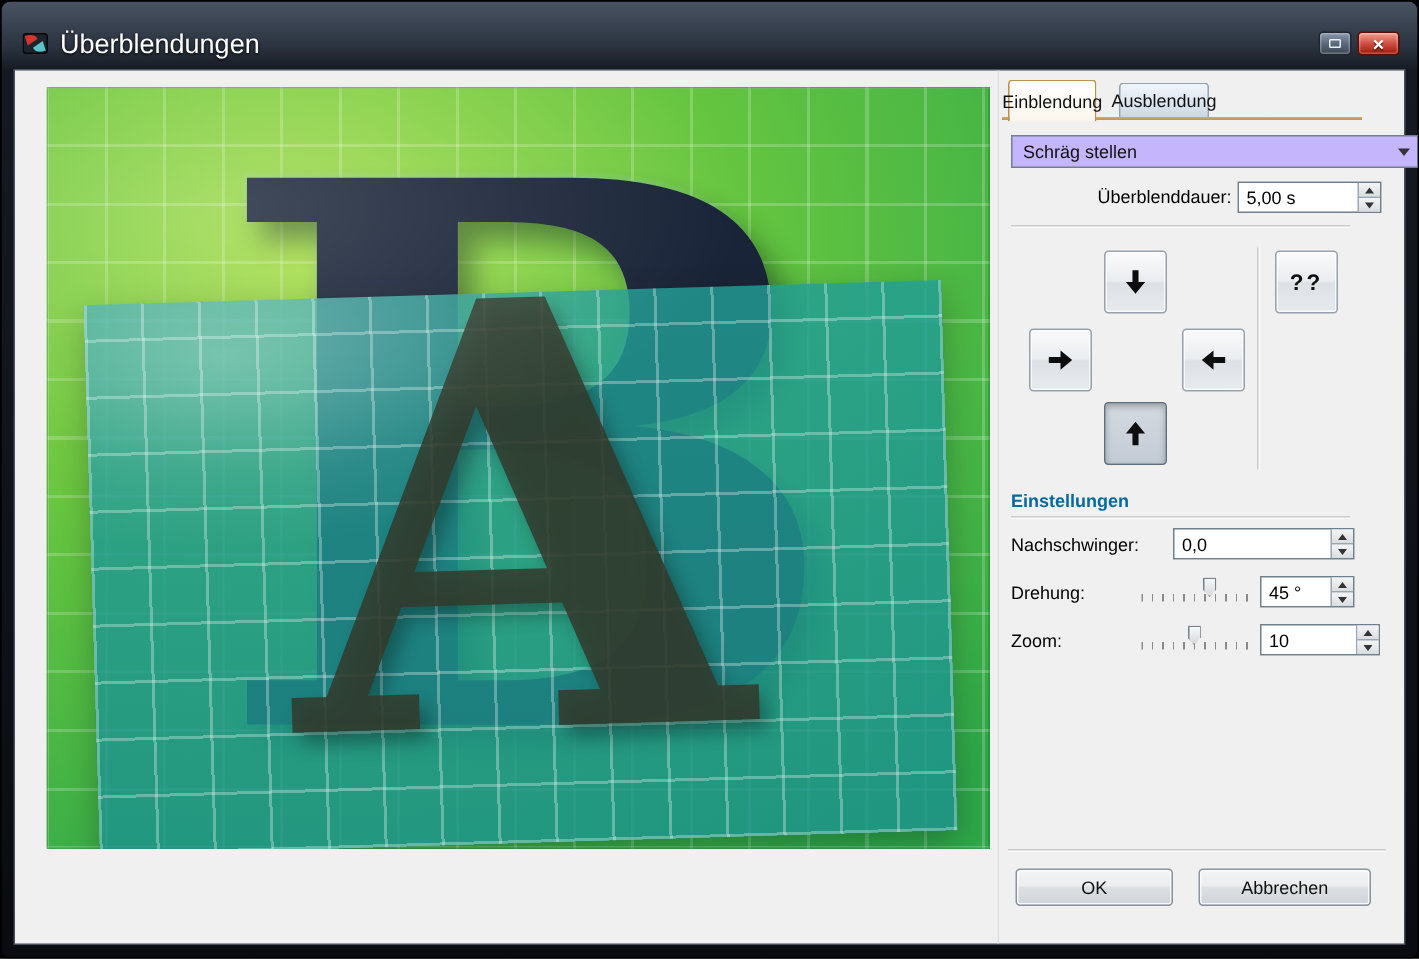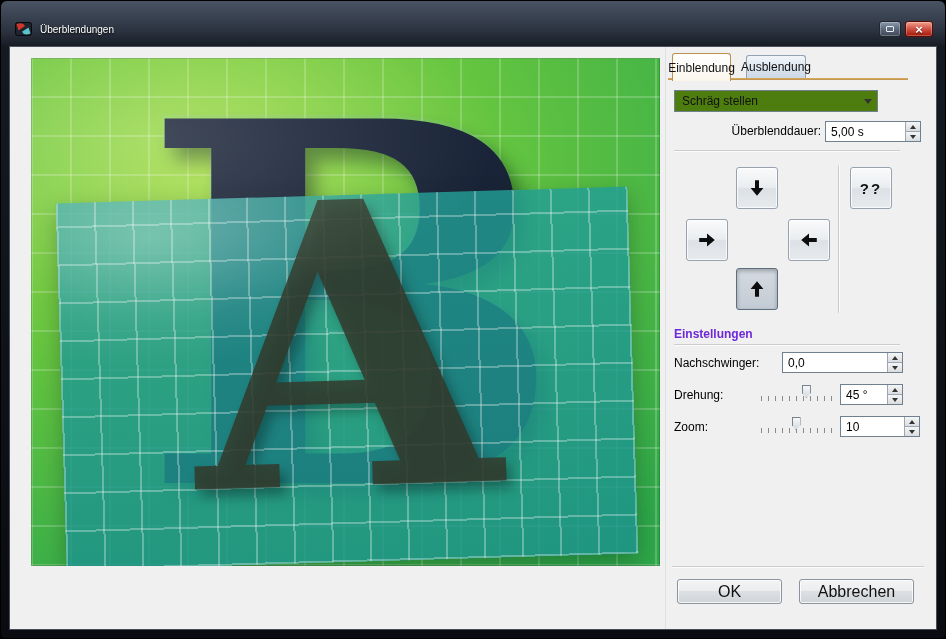--- a/index.html
+++ b/index.html
@@ -5,21 +5,21 @@
   * { margin:0; padding:0; box-sizing:border-box; }
   html,body { width:946px; height:639px; background:#000; }
   body { font-family:"Liberation Sans","DejaVu Sans",sans-serif; font-size:12px; color:#111; }
 
   
   .window { position:relative; width:946px; height:639px; border:1px solid #000;
     border-radius:7px 7px 5px 5px; overflow:hidden;
     background:linear-gradient(180deg,#495363 0%,#2b3340 30px,#151a22 46px,#0d1016 70%,#090b10 100%); }
   .titlebar { position:absolute; left:0; top:0; right:0; height:46px; display:flex;
     align-items:center; gap:8px; padding:10px 12px 0 14px; color:#fff; }
-  .title { font-size:10px; text-shadow:0 1px 2px #000; }
+  .title { font-size:18px; text-shadow:0 1px 2px #000; }
   .win-buttons { margin-left:auto; display:flex; gap:4px; }
   .cap-btn { height:16px; border-radius:3px; display:flex; align-items:center; justify-content:center;
     border:1px solid #20262e; box-shadow:inset 0 0 0 1px rgba(255,255,255,0.25); cursor:default; }
   .btn-restore { width:22px; background:linear-gradient(180deg,#8b99ac 0%,#5d6a7c 50%,#3c4553 100%); }
   .btn-restore .sq { width:8px; height:6px; border:1px solid #e8eef6; border-radius:1px; display:block; }
   .btn-close { width:28px; background:linear-gradient(180deg,#f0a191 0%,#d4574a 45%,#a01708 100%); border-color:#5d0c04; }
   .btn-close span { color:#fff; font-weight:bold; font-size:13px; line-height:1; text-shadow:0 1px 1px rgba(0,0,0,0.6); }
   .app-icon { width:17px; height:16px; flex:0 0 auto; }
 
   
@@ -57,21 +57,21 @@
 
   .tab { position:absolute; display:flex; align-items:center; justify-content:center;
     border:1px solid #93a2b3; border-bottom:none; border-radius:3px 3px 0 0; font-size:12px; }
   .tab-inactive { left:80px; top:8px; width:60px; height:23px;
     background:linear-gradient(180deg,#f1f5fa 0%,#dde6ef 55%,#ccd8e3 100%); }
   .tab-active { left:6px; top:6px; width:59px; height:28px; z-index:2;
     border-color:#bb9150; background:linear-gradient(180deg,#ffffff 0%,#faf6ec 100%); }
   .tabline { position:absolute; left:2px; right:28px; top:31px; height:2px; z-index:1;
     background:linear-gradient(180deg,#d8ac64,#c2924a); }
 
-  .combo { position:absolute; left:8px; top:43px; width:204px; height:22px; background:#4d7c0f;
+  .combo { position:absolute; left:8px; top:43px; width:272px; height:22px; background:#c4b5fd;
     border:1px solid #70808f; display:flex; align-items:center; padding-left:7px; }
   .combo-arrow { margin-left:auto; width:18px; align-self:stretch; display:flex; align-items:center; justify-content:center; }
   .tri-down { width:0; height:0; border-left:4px solid transparent; border-right:4px solid transparent; border-top:5px solid #333; }
 
   .lbl { position:absolute; line-height:16px; color:#000; white-space:nowrap; }
   .lbl-right { text-align:right; }
 
   .spin { position:absolute; height:21px; background:#fff; border:1px solid #70808f; display:flex; }
   .spin input { flex:1 1 auto; min-width:0; border:none; outline:none; padding:0 3px 0 5px;
     font:12px "Liberation Sans","DejaVu Sans",sans-serif; background:transparent; }
@@ -90,30 +90,30 @@
     box-shadow:inset 0 0 0 1px rgba(255,255,255,0.75);
     display:flex; align-items:center; justify-content:center; cursor:default; }
   .dirbtn.pressed { background:linear-gradient(180deg,#d4dae1 0%,#c3cbd4 100%);
     border-color:#5e6e7e; box-shadow:inset 0 2px 4px rgba(0,0,0,0.28); }
   .icon svg { display:block; }
   .rot-right svg { transform:rotate(-90deg); }
   .rot-left  svg { transform:rotate(90deg); }
   .rot-up    svg { transform:rotate(180deg); }
   .help-label { font-weight:bold; font-size:15px; letter-spacing:2px; color:#111; }
 
-  .settings-head { position:absolute; left:8px; top:280px; font-weight:bold; color:#6d28d9; }
+  .settings-head { position:absolute; left:8px; top:280px; font-weight:bold; color:#0369a1; }
   .slider { position:absolute; width:74px; height:17px; }
   .slider .ticks { position:absolute; left:1px; right:1px; bottom:1px; height:5px;
     background-image:repeating-linear-gradient(90deg,#8a8a8a 0 1px, transparent 1px 7px); }
   .slider .thumb { position:absolute; top:0; width:9px; height:13px; margin-left:-4px;
     background:linear-gradient(180deg,#f6f7f8,#d6dadd); border:1px solid #76828e;
     clip-path:polygon(0 0,100% 0,100% 62%,50% 100%,0 62%); }
 
   .pushbtn { position:absolute; height:25px; border:1px solid #8a939e; border-radius:3px;
-    display:flex; align-items:center; justify-content:center; font-size:16px; color:#111; cursor:default;
+    display:flex; align-items:center; justify-content:center; font-size:12px; color:#111; cursor:default;
     background:linear-gradient(180deg,#f3f4f5 0%,#ebedee 45%,#dde0e3 50%,#cfd4d8 100%);
     box-shadow:inset 0 0 0 1px rgba(255,255,255,0.8); }
 </style>
 </head>
 <body>
 
 <div class="window">
 
   <div class="titlebar">
     <span class="app-icon icon">

